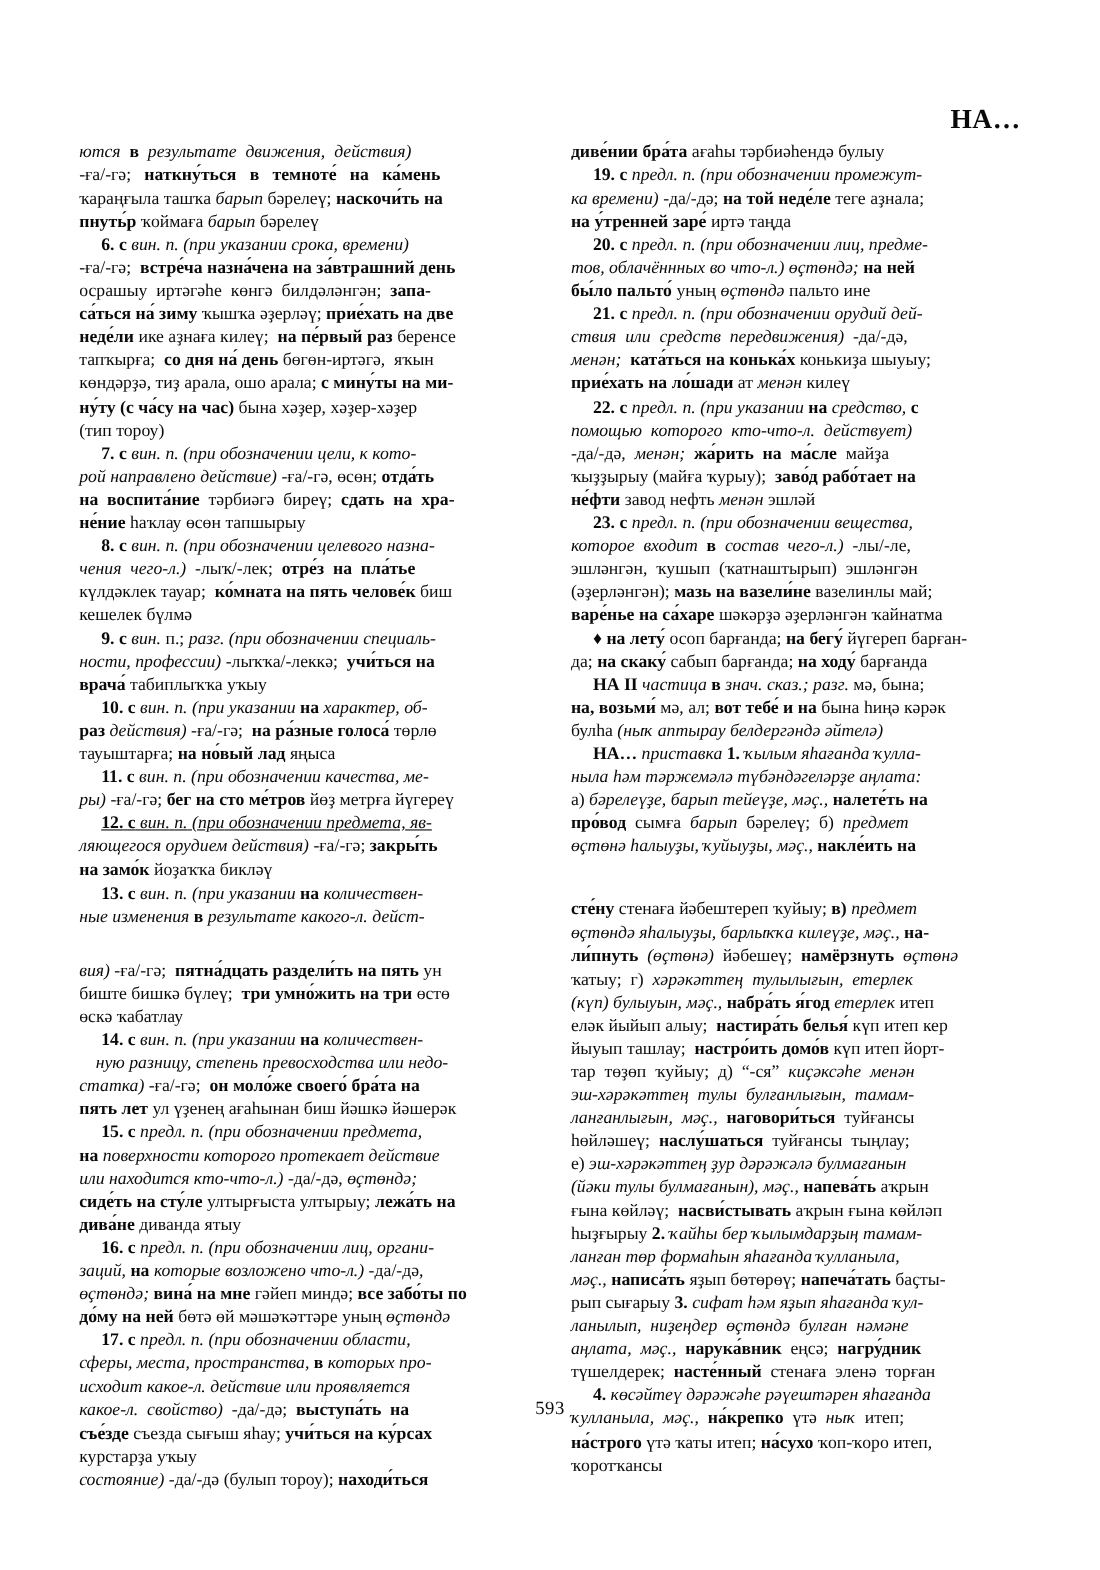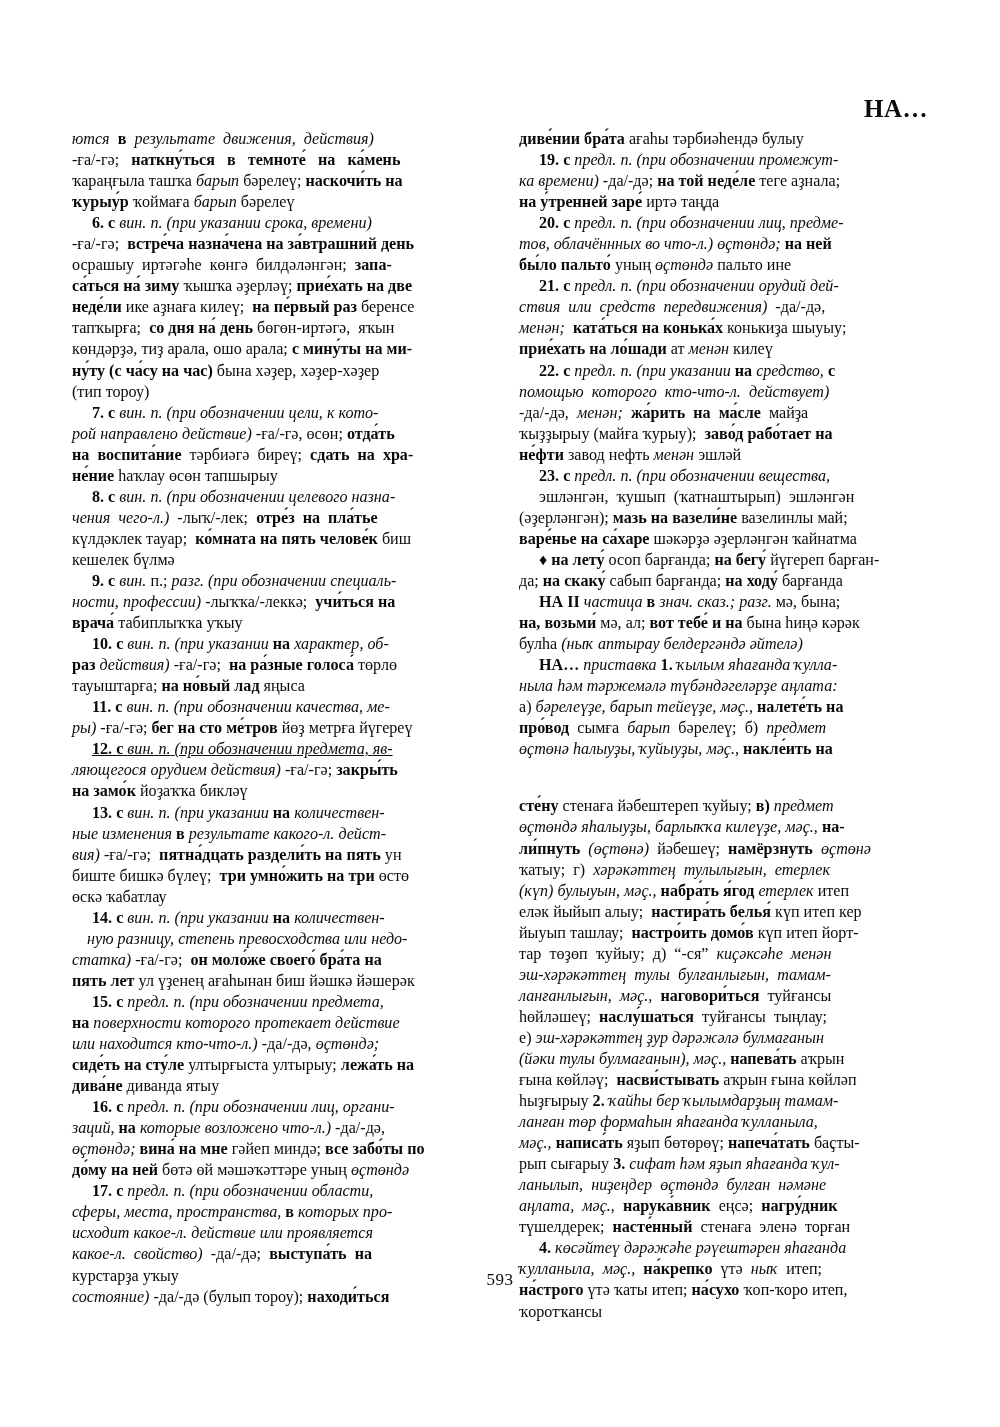--- a/index.html
+++ b/index.html
@@ -66,21 +66,21 @@
 
 <div class="page">
 
   <div class="running-head">НА…</div>
 
   <div class="columns">
     <div class="col" id="left-col">
         <div class="ln" style="white-space: pre-wrap; text-align: justify;"><i>ются</i>  <b>в</b>  <i>результате</i>  <i>движения,</i>  <i>действия)</i></div>
         <div class="ln" style="white-space: pre-wrap; text-align: justify;"><span>-ға/-гә;</span>   <b>наткну́ться</b>   <b>в</b>   <b>темноте́</b>   <b>на</b>   <b>ка́мень</b></div>
         <div class="ln" style="white-space: pre-wrap; text-align: justify;"><span>ҡараңғыла</span> <span>ташҡа</span> <i>барып</i> <span>бәрелеү;</span> <b>наскочи́ть</b> <b>на</b></div>
-        <div class="ln" style="white-space: pre-wrap; text-align: justify;"><b>ҡурыу́р</b> <span>ҡоймаға</span> <i>барып</i> <span>бәрелеү</span></div>
+        <div class="ln" style="white-space: pre-wrap; text-align: justify;"><b>пнуть́р</b> <span>ҡоймаға</span> <i>барып</i> <span>бәрелеү</span></div>
         <div class="ln" style="white-space: pre-wrap; text-align: justify; text-indent: 20px;"><b>6.</b> <b>с</b> <i>вин.</i> <i>п.</i> <i>(при</i> <i>указании</i> <i>срока,</i> <i>времени)</i></div>
         <div class="ln" style="white-space: pre-wrap; text-align: justify;"><span>-ға/-гә;</span>  <b>встре́ча</b> <b>назна́чена</b> <b>на</b> <b>за́втрашний</b> <b>день</b></div>
         <div class="ln" style="white-space: pre-wrap; text-align: justify;"><span>осрашыу</span>  <span>иртәгәһе</span>  <span>көнгә</span>  <span>билдәләнгән;</span>  <b>запа-</b></div>
         <div class="ln" style="white-space: pre-wrap; text-align: justify;"><b>са́ться</b> <b>на́</b> <b>зиму</b> <span>ҡышҡа</span> <span>әҙерләү;</span> <b>прие́хать</b> <b>на</b> <b>две</b></div>
         <div class="ln" style="white-space: pre-wrap; text-align: justify;"><b>неде́ли</b> <span>ике</span> <span>аҙнаға</span> <span>килеү;</span>  <b>на</b> <b>пе́рвый</b> <b>раз</b> <span>беренсе</span></div>
         <div class="ln" style="white-space: pre-wrap; text-align: justify;"><span>тапҡырға;</span>  <b>со</b> <b>дня</b> <b>на́</b> <b>день</b> <span>бөгөн-иртәгә,</span>  <span>яҡын</span></div>
         <div class="ln" style="white-space: pre-wrap; text-align: justify;"><span>көндәрҙә,</span> <span>тиҙ</span> <span>арала,</span> <span>ошо</span> <span>арала;</span> <b>с</b> <b>мину́ты</b> <b>на</b> <b>ми-</b></div>
         <div class="ln" style="white-space: pre-wrap; text-align: justify;"><b>ну́ту</b> <b>(с</b> <b>ча́су</b> <b>на</b> <b>час)</b> <span>бына</span> <span>хәҙер,</span> <span>хәҙер-хәҙер</span></div>
         <div class="ln" style="white-space: pre-wrap; text-align: justify;"><span>(тип</span> <span>тороу)</span></div>
         <div class="ln" style="white-space: pre-wrap; text-align: justify; text-indent: 20px;"><b>7.</b> <b>с</b> <i>вин.</i> <i>п.</i> <i>(при</i> <i>обозначении</i> <i>цели,</i> <i>к</i> <i>кото-</i></div>
@@ -97,40 +97,41 @@
         <div class="ln" style="white-space: pre-wrap; text-align: justify; text-indent: 20px;"><b>10.</b> <b>с</b> <i>вин.</i> <i>п.</i> <i>(при</i> <i>указании</i> <b>на</b> <i>характер,</i> <i>об-</i></div>
         <div class="ln" style="white-space: pre-wrap; text-align: justify;"><b>раз</b> <i>действия)</i> <span>-ға/-гә;</span>  <b>на</b> <b>ра́зные</b> <b>голоса́</b> <span>төрлө</span></div>
         <div class="ln" style="white-space: pre-wrap; text-align: justify;"><span>тауыштарға;</span> <b>на</b> <b>но́вый</b> <b>лад</b> <span>яңыса</span></div>
         <div class="ln" style="white-space: pre-wrap; text-align: justify; text-indent: 20px;"><b>11.</b> <b>с</b> <i>вин.</i> <i>п.</i> <i>(при</i> <i>обозначении</i> <i>качества,</i> <i>ме-</i></div>
         <div class="ln" style="white-space: pre-wrap; text-align: justify;"><i>ры)</i> <span>-ға/-гә;</span> <b>бег</b> <b>на</b> <b>сто</b> <b>ме́тров</b> <span>йөҙ</span> <span>метрға</span> <span>йүгереү</span></div>
         <div class="ln" style="white-space: pre-wrap; text-align: justify; text-indent: 20px; text-decoration: underline;"><b>12.</b> <b>с</b> <i>вин.</i> <i>п.</i> <i>(при</i> <i>обозначении</i> <i>предмета,</i> <i>яв-</i></div>
         <div class="ln" style="white-space: pre-wrap; text-align: justify;"><i>ляющегося</i> <i>орудием</i> <i>действия)</i> <span>-ға/-гә;</span> <b>закры́ть</b></div>
         <div class="ln" style="white-space: pre-wrap; text-align: justify;"><b>на</b> <b>замо́к</b> <span>йоҙаҡҡа</span> <span>бикләү</span></div>
         <div class="ln" style="white-space: pre-wrap; text-align: justify; text-indent: 20px;"><b>13.</b> <b>с</b> <i>вин.</i> <i>п.</i> <i>(при</i> <i>указании</i> <b>на</b> <i>количествен-</i></div>
         <div class="ln" style="white-space: pre-wrap; text-align: justify;"><i>ные</i> <i>изменения</i> <b>в</b> <i>результате</i> <i>какого-л.</i> <i>дейст-</i></div>
-        <div class="ln" style="white-space: pre-wrap; text-align: justify;"><i>вия)</i> <span>-ға/-гә;</span>  <b>пятна́дцать</b> <b>раздели́ть</b> <b>на</b> <b>пять</b> <span>ун</span></div>
+        <div class="ln" style="white-space: pre-wrap; text-align: justify; margin-top: 28px;"><i>вия)</i> <span>-ға/-гә;</span>  <b>пятна́дцать</b> <b>раздели́ть</b> <b>на</b> <b>пять</b> <span>ун</span></div>
         <div class="ln" style="white-space: pre-wrap; text-align: justify;"><span>биште</span> <span>бишкә</span> <span>бүлеү;</span>  <b>три</b> <b>умно́жить</b> <b>на</b> <b>три</b> <span>өстө</span></div>
         <div class="ln" style="white-space: pre-wrap; text-align: justify;"><span>өскә</span> <span>ҡабатлау</span></div>
         <div class="ln" style="white-space: pre-wrap; text-align: justify; text-indent: 20px;"><b>14.</b> <b>с</b> <i>вин.</i> <i>п.</i> <i>(при</i> <i>указании</i> <b>на</b> <i>количествен-</i></div>
         <div class="ln" style="white-space: pre-wrap; text-align: justify; margin-left: 15px;"><i>ную</i> <i>разницу,</i> <i>степень</i> <i>превосходства</i> <i>или</i> <i>недо-</i></div>
         <div class="ln" style="white-space: pre-wrap; text-align: justify;"><i>статка)</i> <span>-ға/-гә;</span>  <b>он</b> <b>моло́же</b> <b>своего́</b> <b>бра́та</b> <b>на</b></div>
         <div class="ln" style="white-space: pre-wrap; text-align: justify;"><b>пять</b> <b>лет</b> <span>ул</span> <span>үҙенең</span> <span>ағаһынан</span> <span>биш</span> <span>йәшкә</span> <span>йәшерәк</span></div>
         <div class="ln" style="white-space: pre-wrap; text-align: justify; text-indent: 20px;"><b>15.</b> <b>с</b> <i>предл.</i> <i>п.</i> <i>(при</i> <i>обозначении</i> <i>предмета,</i></div>
         <div class="ln" style="white-space: pre-wrap; text-align: justify;"><b>на</b> <i>поверхности</i> <i>которого</i> <i>протекает</i> <i>действие</i></div>
         <div class="ln" style="white-space: pre-wrap; text-align: justify;"><i>или</i> <i>находится</i> <i>кто-что-л.)</i> <span>-да/-дә,</span> <i>өҫтөндә;</i></div>
         <div class="ln" style="white-space: pre-wrap; text-align: justify;"><b>сиде́ть</b> <b>на</b> <b>сту́ле</b> <span>ултырғыста</span> <span>ултырыу;</span> <b>лежа́ть</b> <b>на</b></div>
         <div class="ln" style="white-space: pre-wrap; text-align: justify;"><b>дива́не</b> <span>диванда</span> <span>ятыу</span></div>
         <div class="ln" style="white-space: pre-wrap; text-align: justify; text-indent: 20px;"><b>16.</b> <b>с</b> <i>предл.</i> <i>п.</i> <i>(при</i> <i>обозначении</i> <i>лиц,</i> <i>органи-</i></div>
         <div class="ln" style="white-space: pre-wrap; text-align: justify;"><i>заций,</i> <b>на</b> <i>которые</i> <i>возложено</i> <i>что-л.)</i> <span>-да/-дә,</span></div>
         <div class="ln" style="white-space: pre-wrap; text-align: justify;"><i>өҫтөндә;</i> <b>вина́</b> <b>на</b> <b>мне</b> <span>гәйеп</span> <span>миндә;</span> <b>все</b> <b>забо́ты</b> <b>по</b></div>
         <div class="ln" style="white-space: pre-wrap; text-align: justify;"><b>до́му</b> <b>на</b> <b>ней</b> <span>бөтә</span> <span>өй</span> <span>мәшәҡәттәре</span> <span>уның</span> <i>өҫтөндә</i></div>
         <div class="ln" style="white-space: pre-wrap; text-align: justify; text-indent: 20px;"><b>17.</b> <b>с</b> <i>предл.</i> <i>п.</i> <i>(при</i> <i>обозначении</i> <i>области,</i></div>
         <div class="ln" style="white-space: pre-wrap; text-align: justify;"><i>сферы,</i> <i>места,</i> <i>пространства,</i> <b>в</b> <i>которых</i> <i>про-</i></div>
         <div class="ln" style="white-space: pre-wrap; text-align: justify;"><i>исходит</i> <i>какое-л.</i> <i>действие</i> <i>или</i> <i>проявляется</i></div>
         <div class="ln" style="white-space: pre-wrap; text-align: justify;"><i>какое-л.</i>  <i>свойство)</i>  <span>-да/-дә;</span>  <b>выступа́ть</b>  <b>на</b></div>
+        <div class="ln" style="white-space: pre-wrap; text-align: justify;"><b>съе́зде</b> <span>съезда</span> <span>сығыш</span> <span>яһау;</span> <b>учи́ться</b> <b>на</b> <b>ку́рсах</b></div>
         <div class="ln" style="white-space: pre-wrap; text-align: justify;"><span>курстарҙа</span> <span>уҡыу</span></div>
         <div class="ln" style="white-space: pre-wrap; text-align: justify;"><i>состояние)</i> <span>-да/-дә</span> <span>(булып</span> <span>тороу);</span> <b>находи́ться</b></div>
       </div>
     <div class="col" id="right-col">
         <div class="ln" style="white-space: pre-wrap; text-align: justify; font-family: Liberation Serif, serif;"><b>диве́нии</b> <b>бра́та</b> <span>ағаһы</span> <span>тәрбиәһендә</span> <span>булыу</span></div>
         <div class="ln" style="white-space: pre-wrap; text-align: justify; text-indent: 20px;"><b>19.</b> <b>с</b> <i>предл.</i> <i>п.</i> <i>(при</i> <i>обозначении</i> <i>промежут-</i></div>
         <div class="ln" style="white-space: pre-wrap; text-align: justify;"><i>ка</i> <i>времени)</i> <span>-да/-дә;</span> <b>на</b> <b>той</b> <b>неде́ле</b> <span>теге</span> <span>аҙнала;</span></div>
         <div class="ln" style="white-space: pre-wrap; text-align: justify;"><b>на</b> <b>у́тренней</b> <b>заре́</b> <span>иртә</span> <span>таңда</span></div>
         <div class="ln" style="white-space: pre-wrap; text-align: justify; text-indent: 20px;"><b>20.</b> <b>с</b> <i>предл.</i> <i>п.</i> <i>(при</i> <i>обозначении</i> <i>лиц,</i> <i>предме-</i></div>
         <div class="ln" style="white-space: pre-wrap; text-align: justify;"><i>тов,</i> <i>облачённных</i> <i>во</i> <i>что-л.)</i> <i>өҫтөндә;</i> <b>на</b> <b>ней</b></div>
@@ -138,21 +139,22 @@
         <div class="ln" style="white-space: pre-wrap; text-align: justify; text-indent: 20px;"><b>21.</b> <b>с</b> <i>предл.</i> <i>п.</i> <i>(при</i> <i>обозначении</i> <i>орудий</i> <i>дей-</i></div>
         <div class="ln" style="white-space: pre-wrap; text-align: justify;"><i>ствия</i>  <i>или</i>  <i>средств</i>  <i>передвижения)</i>  <span>-да/-дә,</span></div>
         <div class="ln" style="white-space: pre-wrap; text-align: justify;"><i>менән;</i>  <b>ката́ться</b> <b>на</b> <b>конька́х</b> <span>конькиҙа</span> <span>шыуыу;</span></div>
         <div class="ln" style="white-space: pre-wrap; text-align: justify;"><b>прие́хать</b> <b>на</b> <b>ло́шади</b> <span>ат</span> <i>менән</i> <span>килеү</span></div>
         <div class="ln" style="white-space: pre-wrap; text-align: justify; text-indent: 20px;"><b>22.</b> <b>с</b> <i>предл.</i> <i>п.</i> <i>(при</i> <i>указании</i> <b>на</b> <i>средство,</i> <b>с</b></div>
         <div class="ln" style="white-space: pre-wrap; text-align: justify;"><i>помощью</i>  <i>которого</i>  <i>кто-что-л.</i>  <i>действует)</i></div>
         <div class="ln" style="white-space: pre-wrap; text-align: justify;"><span>-да/-дә,</span>  <i>менән;</i>  <b>жа́рить</b>  <b>на</b>  <b>ма́сле</b>  <span>майҙа</span></div>
         <div class="ln" style="white-space: pre-wrap; text-align: justify;"><span>ҡыҙҙырыу</span> <span>(майға</span> <span>ҡурыу);</span>  <b>заво́д</b> <b>рабо́тает</b> <b>на</b></div>
         <div class="ln" style="white-space: pre-wrap; text-align: justify;"><b>не́фти</b> <span>завод</span> <span>нефть</span> <i>менән</i> <span>эшләй</span></div>
         <div class="ln" style="white-space: pre-wrap; text-align: justify; text-indent: 20px;"><b>23.</b> <b>с</b> <i>предл.</i> <i>п.</i> <i>(при</i> <i>обозначении</i> <i>вещества,</i></div>
-        <div class="ln" style="white-space: pre-wrap; text-align: justify; margin-left: 20px;"><span>эшләнгән,</span>  <span>ҡушып</span>  <span>(ҡатнаштырып)</span>  <span>эшләнгән</span></div>
+        <div class="ln" style="white-space: pre-wrap; text-align: justify;"><i>которое</i>  <i>входит</i>  <b>в</b>  <i>состав</i>  <i>чего-л.)</i>  <span>-лы/-ле,</span></div>
+        <div class="ln" style="white-space: pre-wrap; text-align: justify;"><span>эшләнгән,</span>  <span>ҡушып</span>  <span>(ҡатнаштырып)</span>  <span>эшләнгән</span></div>
         <div class="ln" style="white-space: pre-wrap; text-align: justify;"><span>(әҙерләнгән);</span> <b>мазь</b> <b>на</b> <b>вазели́не</b> <span>вазелинлы</span> <span>май;</span></div>
         <div class="ln" style="white-space: pre-wrap; text-align: justify;"><b>варе́нье</b> <b>на</b> <b>са́харе</b> <span>шәкәрҙә</span> <span>әҙерләнгән</span> <span>ҡайнатма</span></div>
         <div class="ln" style="white-space: pre-wrap; text-align: justify; text-indent: 20px;"><span>♦</span> <b>на</b> <b>лету́</b> <span>осоп</span> <span>барғанда;</span> <b>на</b> <b>бегу́</b> <span>йүгереп</span> <span>барған-</span></div>
         <div class="ln" style="white-space: pre-wrap; text-align: justify;"><span>да;</span> <b>на</b> <b>скаку́</b> <span>сабып</span> <span>барғанда;</span> <b>на</b> <b>ходу́</b> <span>барғанда</span></div>
         <div class="ln" style="white-space: pre-wrap; text-align: justify; text-indent: 20px;"><b>НА</b> <b>II</b> <i>частица</i> <b>в</b> <i>знач.</i> <i>сказ.;</i> <i>разг.</i> <span>мә,</span> <span>бына;</span></div>
         <div class="ln" style="white-space: pre-wrap; text-align: justify;"><b>на,</b> <b>возьми́</b> <span>мә,</span> <span>ал;</span> <b>вот</b> <b>тебе́</b> <b>и</b> <b>на</b> <span>бына</span> <span>һиңә</span> <span>кәрәк</span></div>
         <div class="ln" style="white-space: pre-wrap; text-align: justify;"><span>булһа</span> <i>(ныҡ</i> <i>аптырау</i> <i>белдергәндә</i> <i>әйтелә)</i></div>
         <div class="ln" style="white-space: pre-wrap; text-align: justify; text-indent: 20px;"><b>НА…</b> <i>приставка</i> <b>1.</b> <i>ҡылым</i> <i>яһағанда</i> <i>ҡулла-</i></div>
         <div class="ln" style="white-space: pre-wrap; text-align: justify;"><i>ныла</i> <i>һәм</i> <i>тәржемәлә</i> <i>түбәндәгеләрҙе</i> <i>аңлата:</i></div>
         <div class="ln" style="white-space: pre-wrap; text-align: justify;"><span>а)</span> <i>бәрелеүҙе,</i> <i>барып</i> <i>тейеүҙе,</i> <i>мәҫ.,</i> <b>налете́ть</b> <b>на</b></div>

